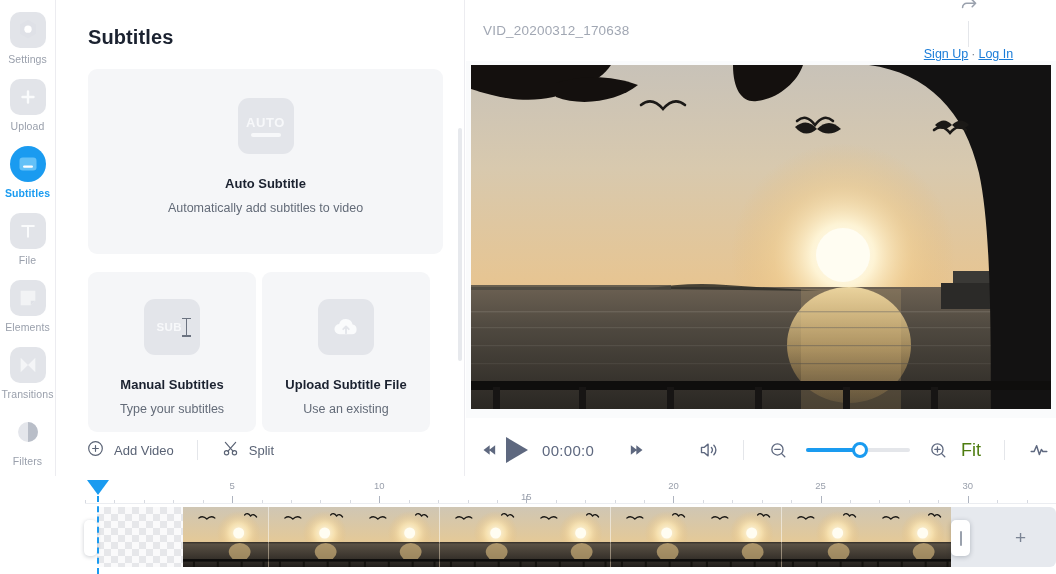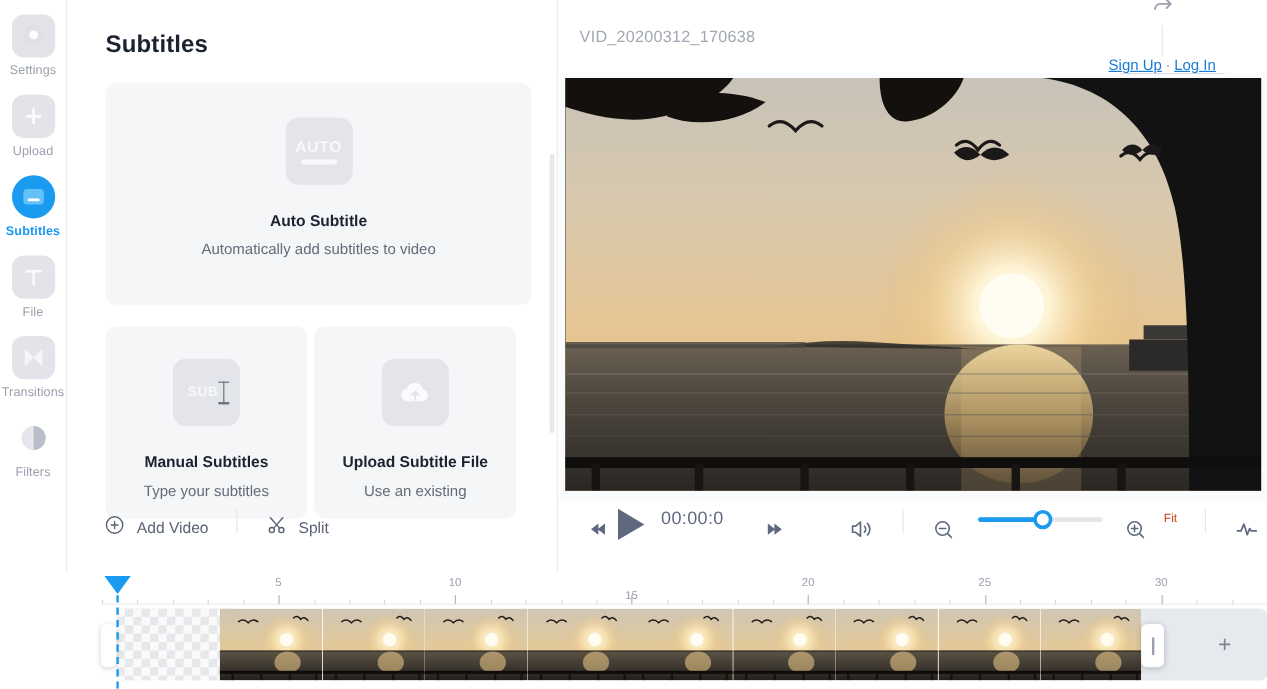--- a/index.html
+++ b/index.html
@@ -110,21 +110,21 @@
   }
   .video {
     position: relative; width: 580px; height: 344px; overflow: hidden;
     background: #0a0a0c; margin-top: 4px;
   }
   .vid-svg { position: absolute; inset: 0; width: 100%; height: 100%; display: block; }
 
   
   .toolbar {
     position: absolute; left: 80px; top: 424px; width: 976px; height: 52px;
-    display: flex; align-items: flex-start;
+    display: flex; align-items: center;
   }
   .tb-btn {
     display: flex; align-items: center; gap: 9px; cursor: pointer;
     color: #5a6375; font-size: 13px; padding: 4px 6px;
   }
   .tb-sep { width: 1px; height: 20px; background: #e4e6ea; margin: 0 17px; }
   .tb-spacer { flex: 1; }
   .play-tri {
     width: 0; height: 0; border-left: 22px solid #5e687f;
     border-top: 13px solid transparent; border-bottom: 13px solid transparent;
@@ -140,21 +140,21 @@
     border-radius: 2px; background: #e4e6ea;
   }
   .slider-fill {
     position: absolute; top: 7px; left: 0; width: 55px; height: 4px;
     border-radius: 2px; background: #1a9bf0;
   }
   .slider-thumb {
     position: absolute; top: 1px; left: 46px; width: 16px; height: 16px;
     border-radius: 50%; background: #fff; border: 3.5px solid #1a9bf0;
   }
-  .fit { font-size: 10px; color: #c2410c; cursor: pointer; padding: 3px 6px; }
+  .fit { font-size: 18px; color: #4d7c0f; cursor: pointer; padding: 3px 6px; }
 
   
   .timeline { position: absolute; left: 0; top: 476px; width: 1056px; height: 98px; background: #fff; }
   .ruler { position: absolute; left: 85px; top: 4px; width: 971px; height: 24px; }
   .tick { position: absolute; bottom: 0; width: 1px; background: #c9cdd5; }
   .tick.minor { height: 4px; background: #d6d9e0; }
   .tick.major { height: 8px; background: #aeb4c0; }
   .tick-lbl {
     position: absolute; top: 0; font-size: 9.5px; color: #9aa0ac;
     transform: translateX(-50%);
@@ -241,20 +241,29 @@
 
     <div class="rail-item">
       <span class="rail-ico">
         <svg width="20" height="20" viewBox="0 0 24 24">
             <path d="M5 6h14M12 6v13" stroke="#fafbfc" stroke-width="2.4" stroke-linecap="round"></path>
           </svg>
       </span>
       <span class="rail-label">File</span>
     </div>
 
+    <div class="rail-item">
+      <span class="rail-ico">
+        <svg width="22" height="22" viewBox="0 0 24 24">
+            <path d="M4 4h16v11l-5 5H4z" fill="#f2f3f5"></path>
+            <path d="M20 15l-5 5v-5z" fill="#dfe1e7"></path>
+          </svg>
+      </span>
+      <span class="rail-label">Elements</span>
+    </div>
 
     <div class="rail-item">
       <span class="rail-ico">
         <svg width="22" height="22" viewBox="0 0 24 24">
             <path d="M4 4l8 8-8 8zM20 4l-8 8 8 8z" fill="#f4f5f7"></path>
           </svg>
       </span>
       <span class="rail-label">Transitions</span>
     </div>
 

